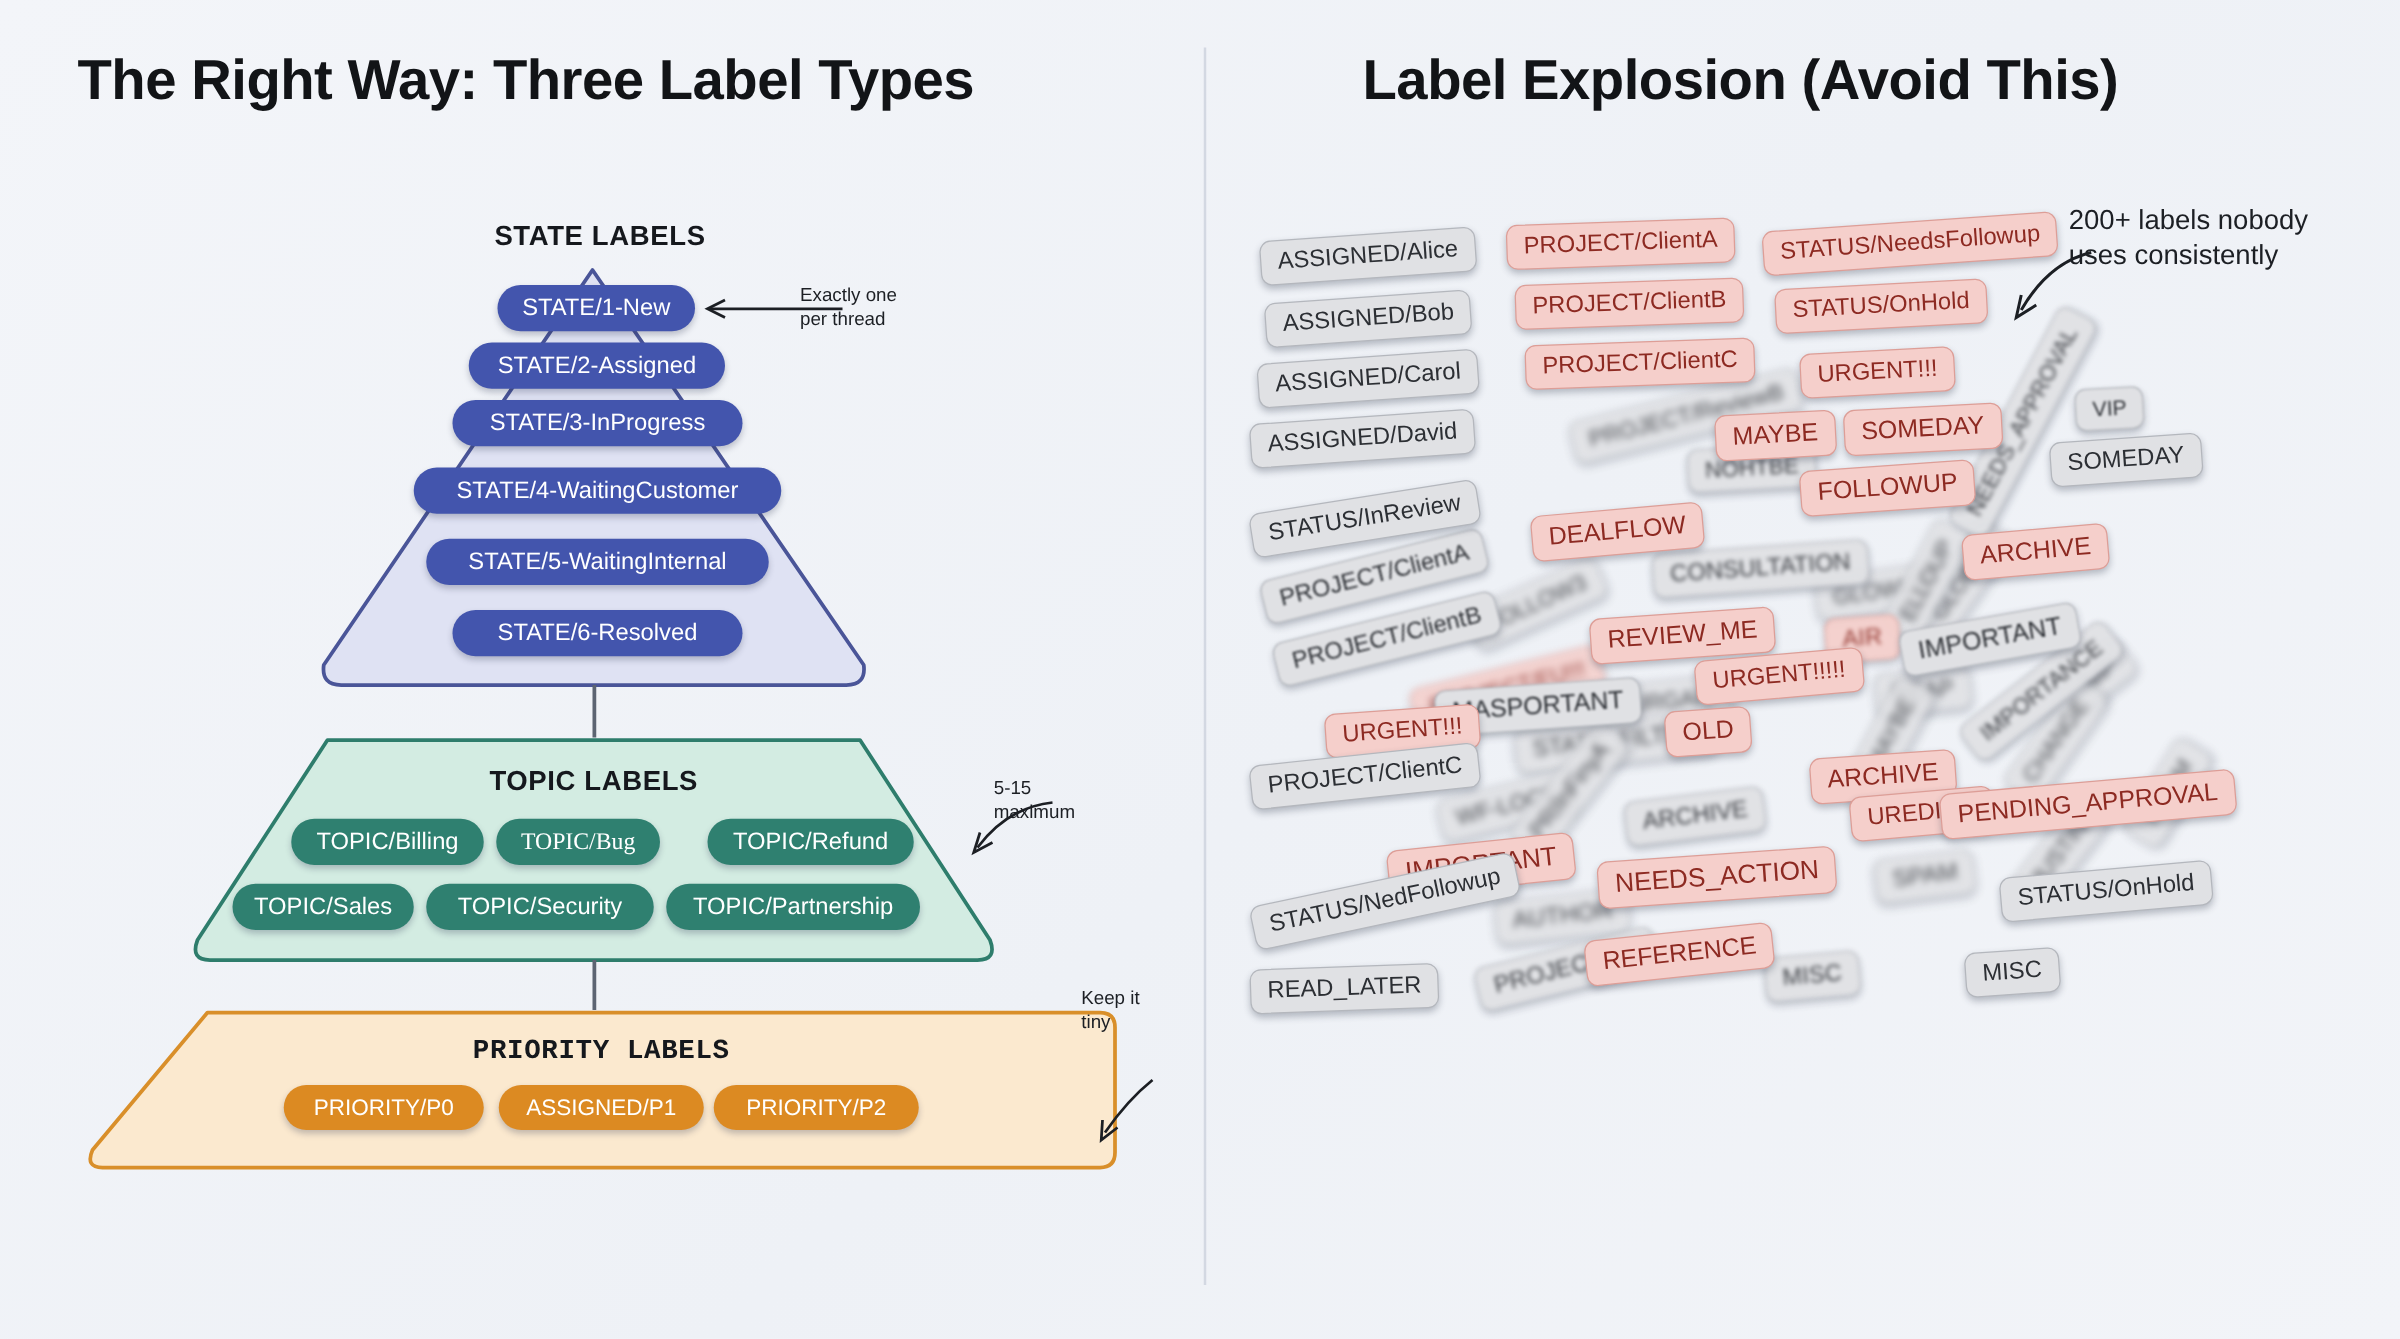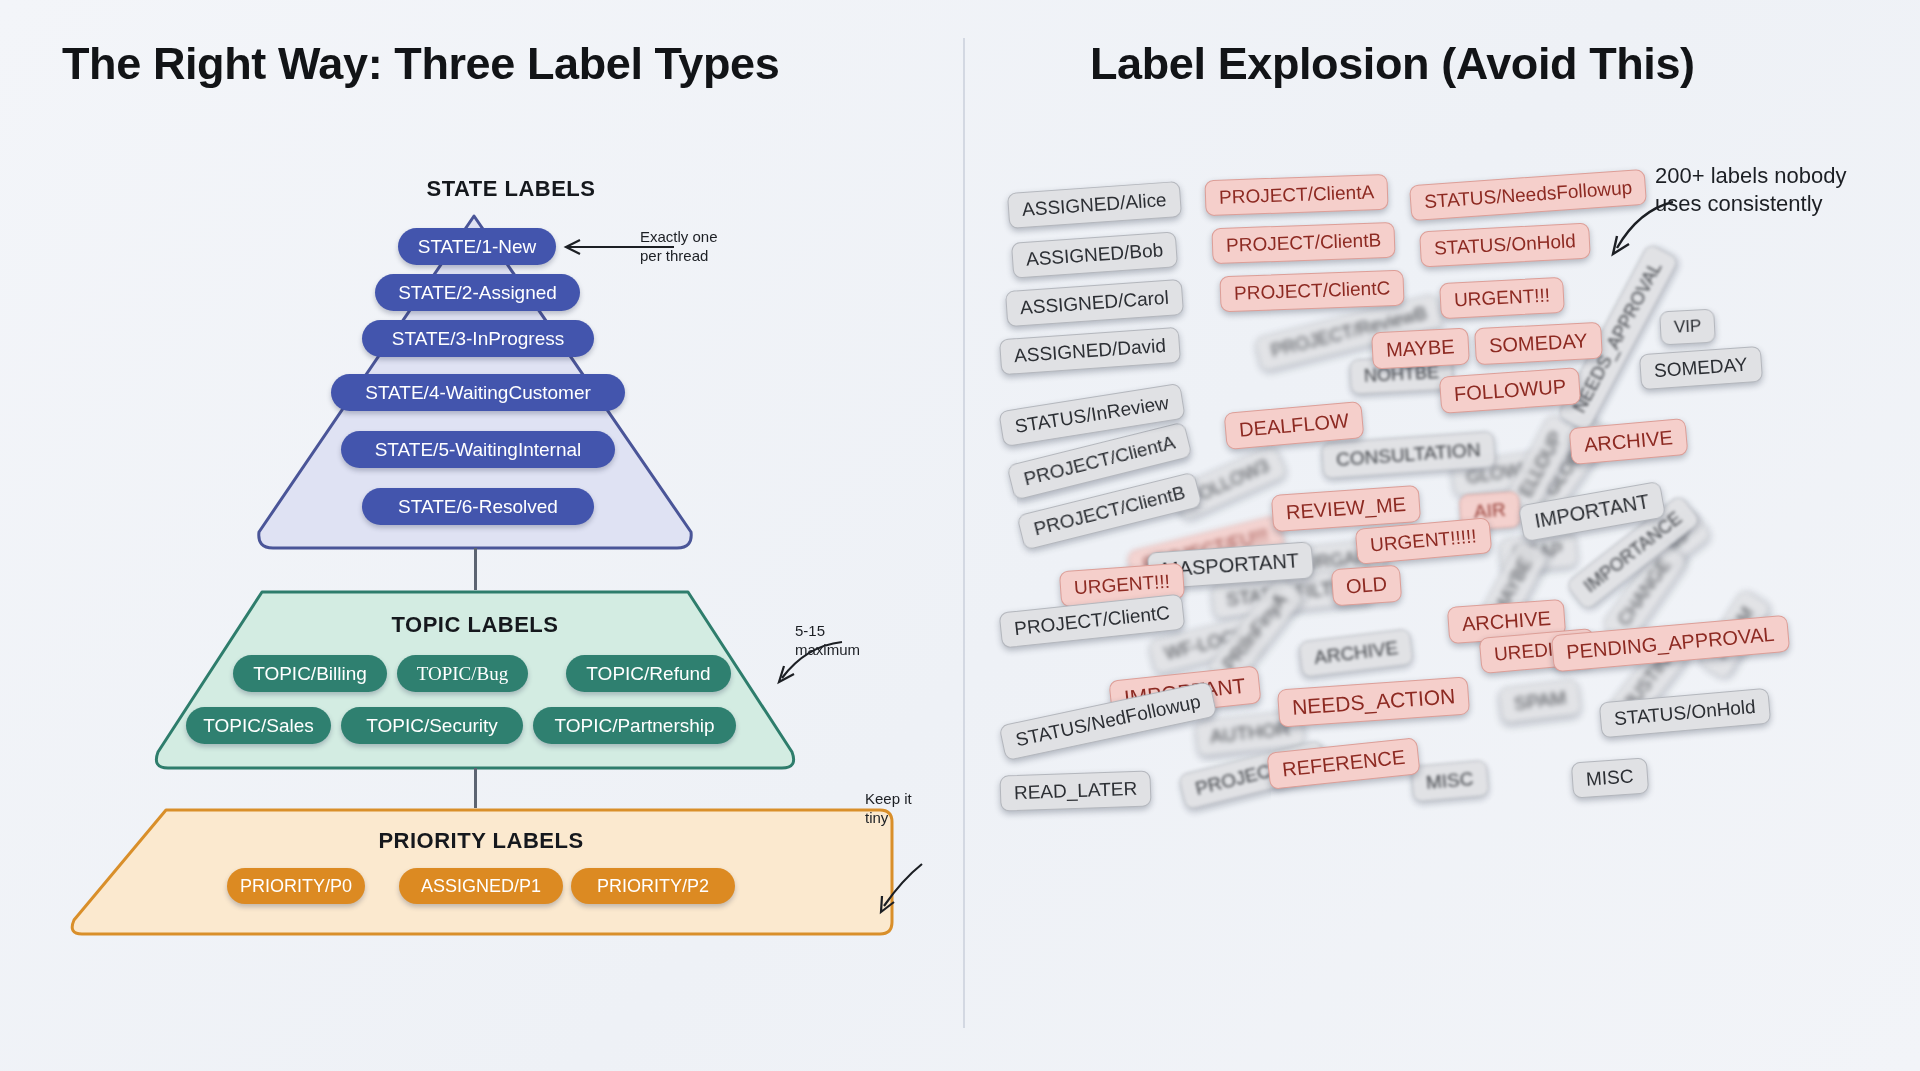--- a/index.html
+++ b/index.html
@@ -132,21 +132,21 @@
 </style>
 </head>
 <body>
 
 <div class="page">
 
   <div class="divider"></div>
 
   <div id="left-title" class="panel-title">The Right Way: Three Label Types</div>
 
-  <div class="section-cap" style="left:0; top:176px; width:960px;padding-left:31px;">STATE LABELS</div>
+  <div class="section-cap" style="left:0; top:176px; width:960px;">STATE LABELS</div>
 
   <div class="tier" style="left:255px; top:212px; width:440px; height:340px;">
     <div class="tier-shape">
       <svg viewBox="0 0 440 340" preserveAspectRatio="none">
         <path d="M 219 4 L 436 320 Q 438 336 422 336 L 18 336 Q 2 336 4 320 Z" fill="#dfe2f3" stroke="#4a5598" stroke-width="3" stroke-linejoin="round"></path>
       </svg>
     </div>
   </div>
 
   <div class="chip state" style="left:398px; top:228px; width:158px; height:37px;">STATE/1-New</div>
@@ -192,23 +192,23 @@
   <div class="connector" style="left:474px; top:768px; height:40px;"></div>
 
   <div class="tier" style="left:68px; top:806px; width:826px; height:132px;">
     <div class="tier-shape">
       <svg viewBox="0 0 826 132" preserveAspectRatio="none">
         <path d="M 98 4 L 812 4 Q 824 4 824 16 L 824 116 Q 824 128 812 128 L 14 128 Q 0 128 6 114 Z" fill="#fbe9cf" stroke="#d98f2a" stroke-width="3" stroke-linejoin="round"></path>
       </svg>
     </div>
   </div>
 
-  <div class="section-cap" style="left:68px; top:828px; width:826px;">PRIORITY LABELS</div>
-
-  <div class="chip priority" style="left:227px; top:868px; width:138px; height:36px;">PRIORITY/P0</div>
+  <div class="section-cap" style="left:68px; top:828px; width:826px;font-family:Liberation Mono, monospace;">PRIORITY LABELS</div>
+
+  <div class="chip priority" style="left:227px; top:868px; width:160px; height:36px;">PRIORITY/P0</div>
   <div class="chip priority" style="left:399px; top:868px; width:164px; height:36px;">ASSIGNED/P1</div>
   <div class="chip priority" style="left:571px; top:868px; width:164px; height:36px;">PRIORITY/P2</div>
 
   <svg style="position:absolute; left:860px; top:858px; width:82px; height:62px;">
     <path d="M 62 6 Q 42 22 24 48" fill="none" stroke="#1c1f24" stroke-width="2.2"></path>
     <polyline points="34,44 21,54 22,38" fill="none" stroke="#1c1f24" stroke-width="2.2"></polyline>
   </svg>
   <div class="callout" style="left:865px; top:790px;">Keep it
 tiny</div>
 

